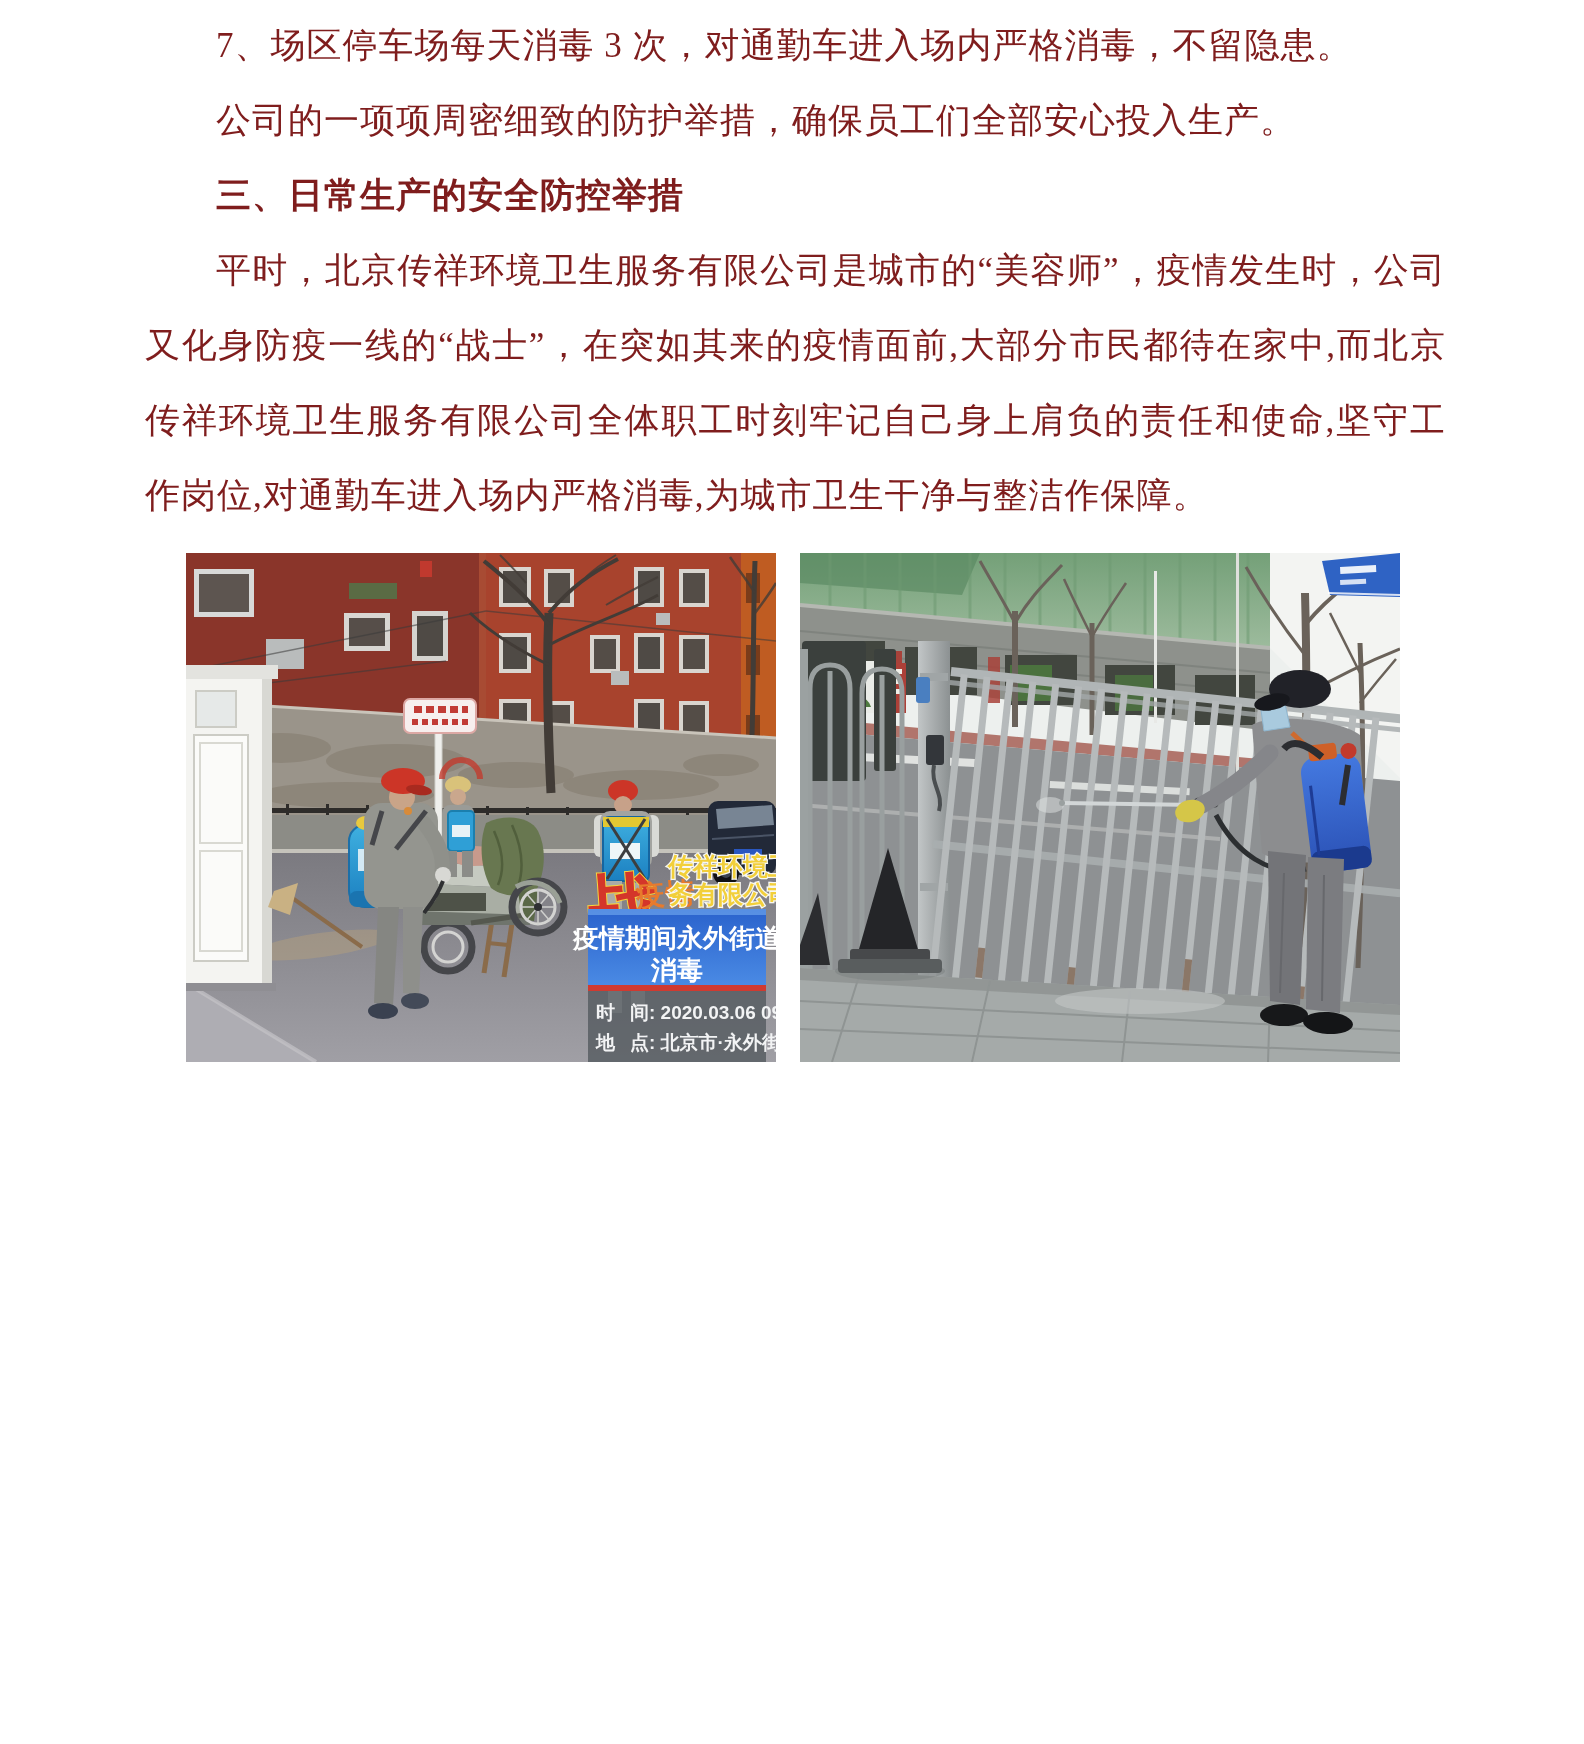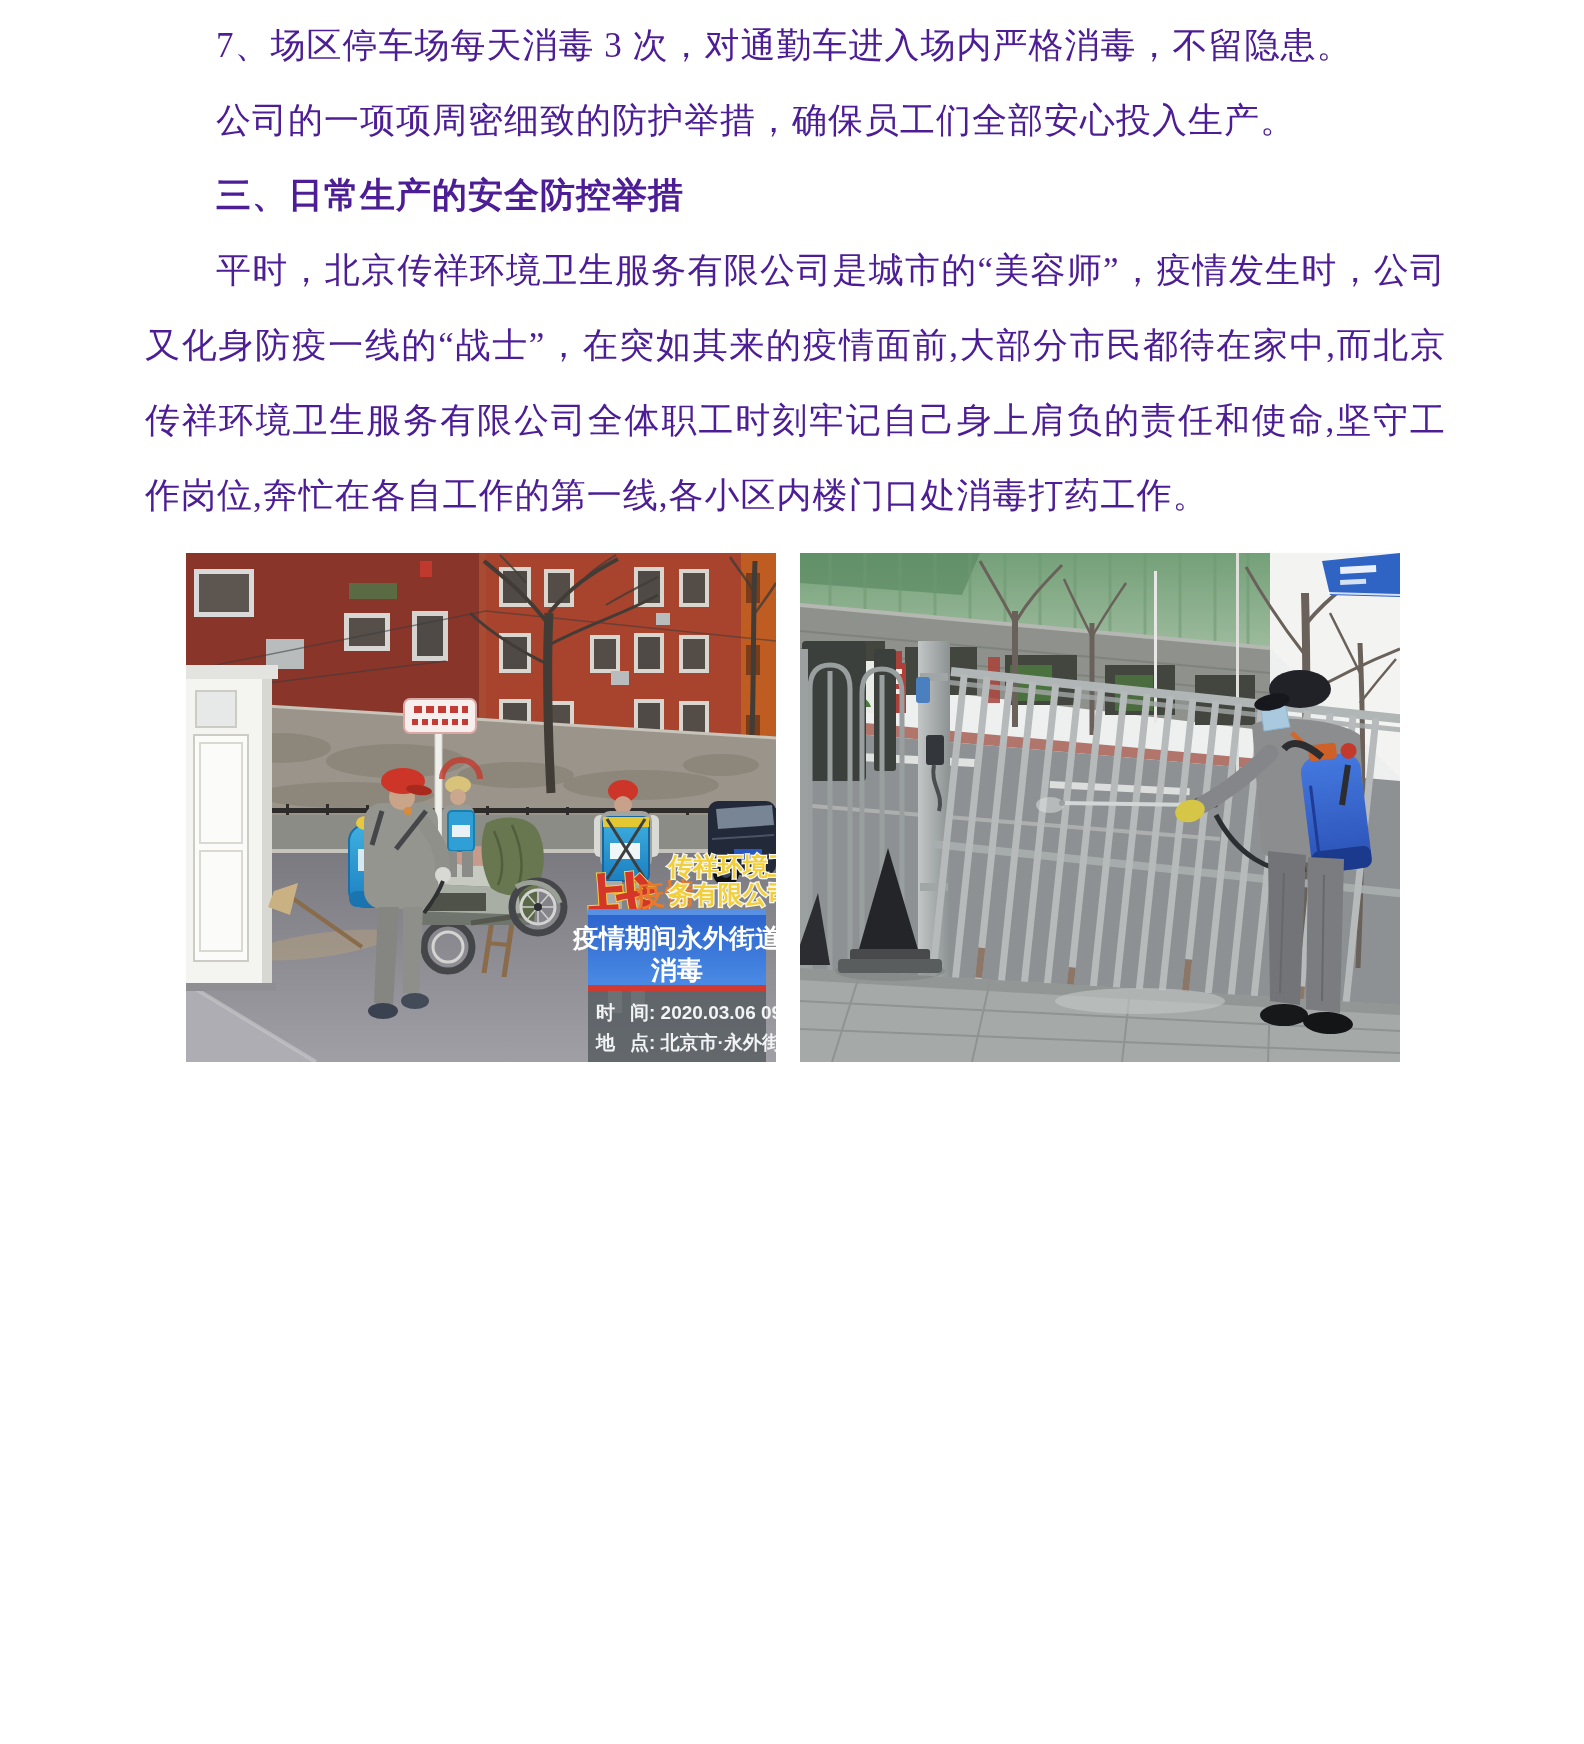--- a/index.html
+++ b/index.html
@@ -3,21 +3,21 @@
 <meta charset="utf-8">
 <style>
   html,body{margin:0;padding:0;background:#ffffff;}
   .page{
     position:relative;
     width:1584px;height:1744px;
     margin:0 auto;
     background:#ffffff;
     overflow:hidden;
     font-family:"Liberation Serif","DejaVu Serif",serif;
-    color:#4c1d95;
+    color:#7f1d1d;
   }
   .content{padding:8px 138px 0 145px;}
   .para{
     margin:0;
     font-size:35px;
     line-height:75px;
     letter-spacing:1px;
     text-align:justify;
     text-indent:71px;
     word-break:break-all;
@@ -35,21 +35,21 @@
 </style>
 </head>
 <body>
 
 <div class="page">
   <div class="content">
 
     <p class="para">7、场区停车场每天消毒 3 次，对通勤车进入场内严格消毒，不留隐患。</p>
     <p class="para">公司的一项项周密细致的防护举措，确保员工们全部安心投入生产。</p>
     <p class="para heading">三、日常生产的安全防控举措</p>
-    <p class="para">平时，北京传祥环境卫生服务有限公司是城市的“美容师”，疫情发生时，公司又化身防疫一线的“战士”，在突如其来的疫情面前,大部分市民都待在家中,而北京传祥环境卫生服务有限公司全体职工时刻牢记自己身上肩负的责任和使命,坚守工作岗位,奔忙在各自工作的第一线,各小区内楼门口处消毒打药工作。</p>
+    <p class="para">平时，北京传祥环境卫生服务有限公司是城市的“美容师”，疫情发生时，公司又化身防疫一线的“战士”，在突如其来的疫情面前,大部分市民都待在家中,而北京传祥环境卫生服务有限公司全体职工时刻牢记自己身上肩负的责任和使命,坚守工作岗位,对通勤车进入场内严格消毒,为城市卫生干净与整洁作保障。</p>
 
     <div class="photo-row">
 
       <div class="photo-frame">
         <svg width="590" height="509" viewBox="0 0 590 509">
           <defs>
             <linearGradient id="roadL" x1="0" y1="0" x2="0" y2="1">
               <stop offset="0" stop-color="#7b7a80"></stop>
                 <stop offset="1" stop-color="#a09fa5"></stop>
             </linearGradient>

